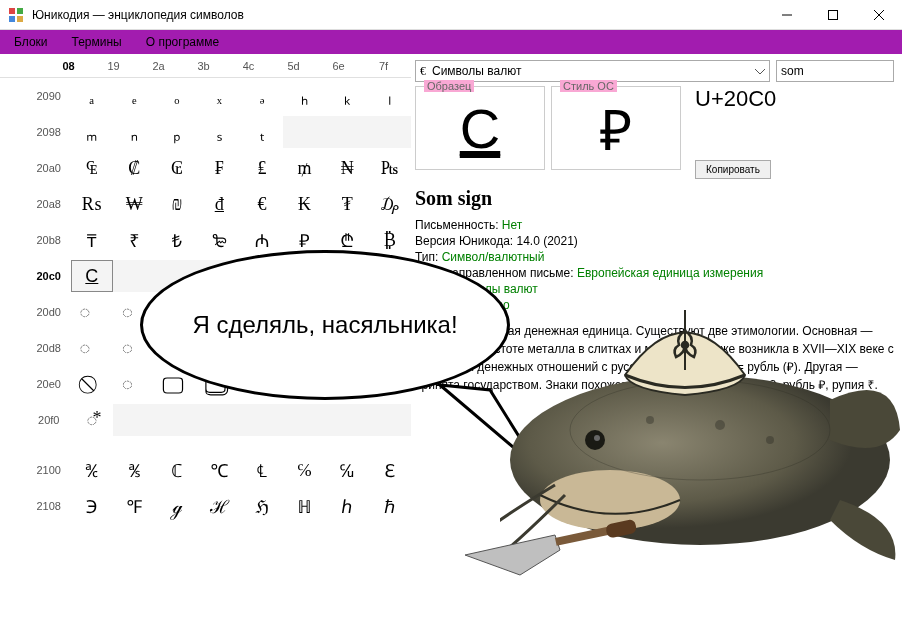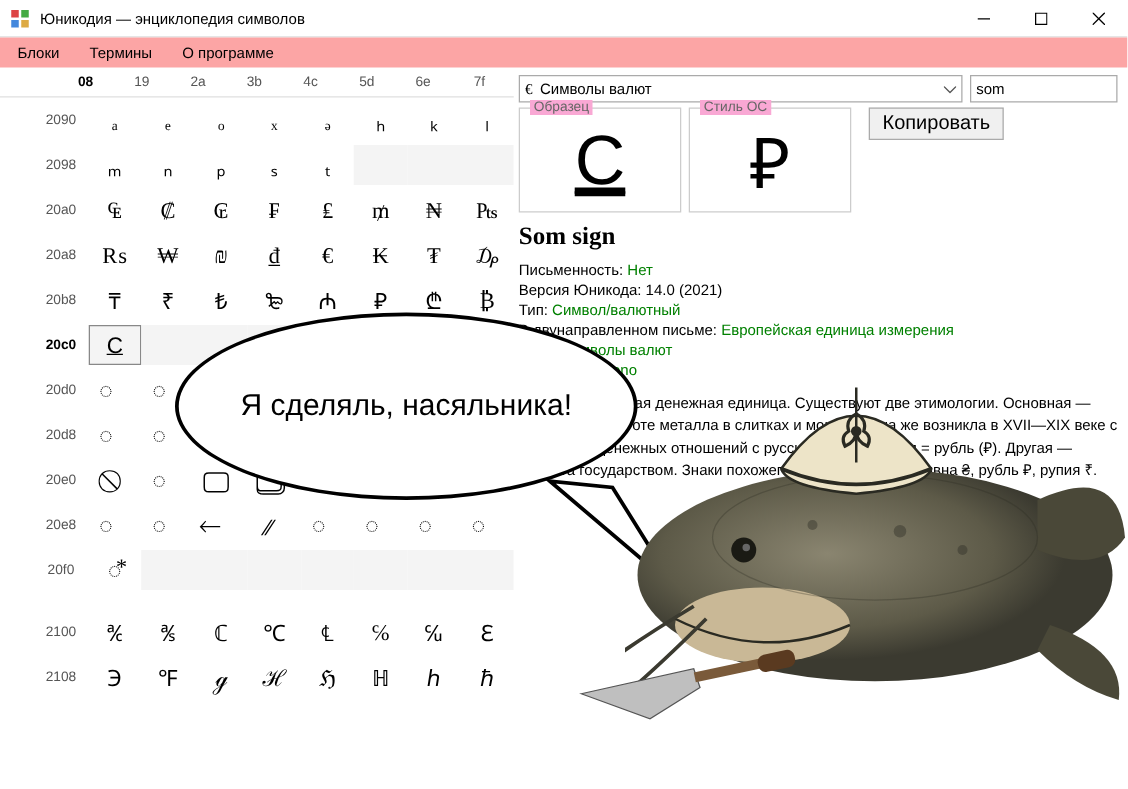--- a/index.html
+++ b/index.html
@@ -8,21 +8,21 @@
 
 .titlebar { height: 30px; display: flex; align-items: center; padding-left: 8px; border-bottom: 1px solid #ddd; }
 .app-icon { width: 16px; height: 16px; margin-right: 8px; position: relative; }
 .app-icon svg { width: 16px; height: 16px; }
 .title-text { font-size: 12px; flex: 1; }
 .win-btns { display: flex; }
 .win-btn { width: 46px; height: 30px; display: flex; align-items: center; justify-content: center; }
 .win-btn svg { width: 10px; height: 10px; }
 
 
-.menubar { height: 24px; display: flex; align-items: stretch; background: #fca5a5; padding-left: 2px; }
+.menubar { height: 24px; display: flex; align-items: stretch; background: #a21caf; padding-left: 2px; }
 .menu-item { padding: 4px 12px; font-size: 12px; display: flex; align-items: center; cursor: default; }
 
 
 .main { display: flex; height: calc(631px - 30px - 24px); }
 
 
 .left { width: 411px; display: flex; flex-direction: column; }
 .col-head { display: flex; height: 24px; border-bottom: 1px solid #e0e0e0; }
 .row-label { width: 46px; text-align: center; font-size: 11px; color: #555; display: flex; align-items: center; justify-content: center; }
 .col-cell { width: 45px; text-align: right; font-size: 11px; color: #555; display: flex; align-items: center; justify-content: center; }
@@ -44,21 +44,21 @@
 .search { width: 118px; height: 22px; border: 1px solid #aaa; padding: 0 4px; font-size: 12px; }
 
 .preview-row { display: flex; gap: 6px; margin-bottom: 8px; }
 .preview-box { border: 1px solid #ccc; padding: 6px; position: relative; }
 .preview-box .label { font-size: 11px; color: #666; position: absolute; top: -7px; left: 8px; background: #f9a8d4; padding: 0 3px; }
 .box-sample { width: 130px; height: 84px; display: flex; align-items: center; justify-content: center; }
 .box-os { width: 130px; height: 84px; display: flex; align-items: center; justify-content: center; }
 .big-glyph { font-family: "Times New Roman", serif; font-size: 56px; }
 .codepoint-col { flex: 1; padding-left: 8px; }
 .codepoint { font-size: 22px; font-family: "Segoe UI", sans-serif; margin-bottom: 48px; }
-.copy-btn { border: 1px solid #aaa; background: #f0f0f0; padding: 3px 10px; font-size: 16px; cursor: pointer; }
+.copy-btn { border: 1px solid #aaa; background: #f0f0f0; padding: 3px 10px; font-size: 10px; cursor: pointer; }
 
 .char-name { font-size: 20px; font-weight: bold; font-family: Georgia, serif; margin-bottom: 8px; }
 .info-line { font-size: 12px; margin-bottom: 2px; }
 .info-line a { color: #008000; text-decoration: none; }
 
 .desc { font-size: 12px; margin-top: 8px; line-height: 1.5; }
 
 
 .overlay { position: absolute; left: 140px; top: 230px; width: 760px; height: 400px; pointer-events: none; z-index: 50; }
 .bubble { position: absolute; left: 0; top: 20px; text-align: right; }
@@ -224,31 +224,20 @@
           <div class="glyph">⃠</div>
           <div class="glyph">◌⃡</div>
           <div class="glyph">⃢</div>
           <div class="glyph">⃣</div>
           <div class="glyph">◌⃤</div>
           <div class="glyph">◌⃥</div>
           <div class="glyph">◌⃦</div>
           <div class="glyph">◌⃧</div>
         </div>
         <div class="grid-row">
-          <div class="row-label">20e8</div>
-          <div class="glyph">◌⃨</div>
-          <div class="glyph">◌⃩</div>
-          <div class="glyph">⃪</div>
-          <div class="glyph">⃫</div>
-          <div class="glyph">◌⃬</div>
-          <div class="glyph">◌⃭</div>
-          <div class="glyph">◌⃮</div>
-          <div class="glyph">◌⃯</div>
-        </div>
-        <div class="grid-row">
           <div class="row-label">20f0</div>
           <div class="glyph">◌⃰</div>
           <div class="glyph empty"></div>
           <div class="glyph empty"></div>
           <div class="glyph empty"></div>
           <div class="glyph empty"></div>
           <div class="glyph empty"></div>
           <div class="glyph empty"></div>
           <div class="glyph empty"></div>
         </div>
@@ -295,20 +284,21 @@
     <div class="preview-row">
       <div class="preview-box box-sample">
         <span class="label">Образец</span>
         <span class="big-glyph" style="text-decoration:underline"><span style="text-decoration:underline;text-decoration-thickness:4px;text-underline-offset:6px">C</span></span>
       </div>
       <div class="preview-box box-os">
         <span class="label">Стиль ОС</span>
         <span class="big-glyph">₽</span>
       </div>
       <div class="codepoint-col">
+        <div class="codepoint">U+20C0</div>
         <button class="copy-btn">Копировать</button>
       </div>
     </div>
 
     <div class="char-name">Som sign</div>
 
     <div class="info-line"><span>Письменность: </span><a href="#">Нет</a></div>
     <div class="info-line"><span>Версия Юникода: </span><span>14.0 (2021)</span></div>
     <div class="info-line"><span>Тип: </span><a href="#">Символ/валютный</a></div>
     <div class="info-line"><span>В двунаправленном письме: </span><a href="#">Европейская единица измерения</a></div>

